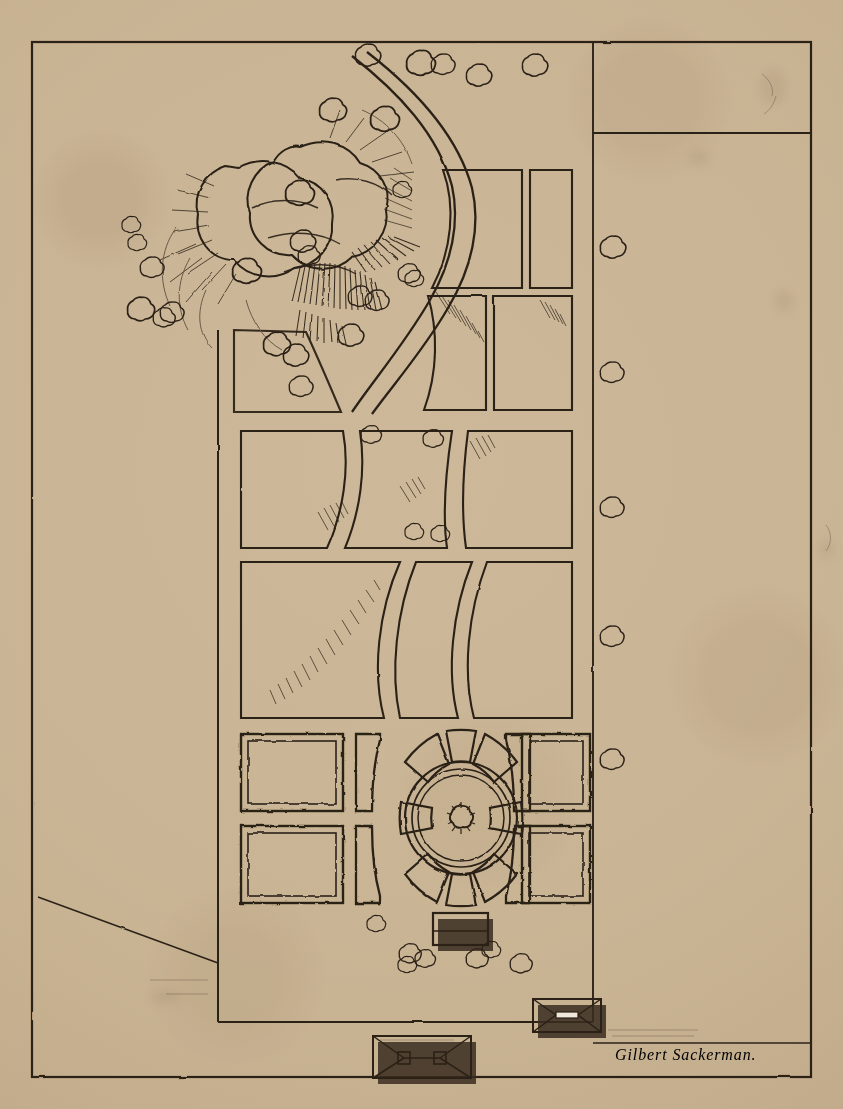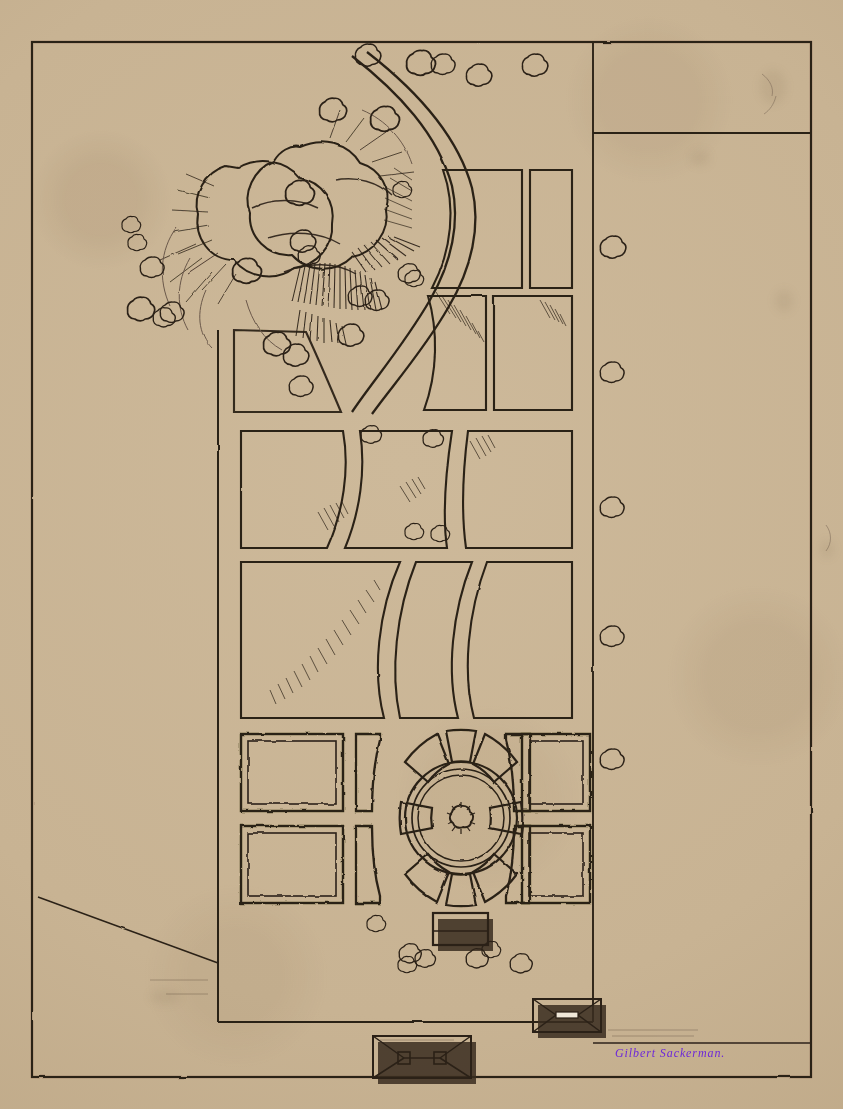--- a/index.html
+++ b/index.html
@@ -50,24 +50,24 @@
     position: absolute;
     left: 0; top: 0;
     width: 843px;
     height: 1109px;
   }
   .ink      { stroke: #2b2117; fill: none; }
   .faint    { stroke: #6a584a; fill: none; }
   .shadow   { fill: #3a2d20; opacity: .85; }
   .signature {
     position: absolute;
-    color: #6d28d9;
+    color: #000000;
     font-family: "Liberation Serif", serif;
     font-style: italic;
-    font-size: 12px;
+    font-size: 16px;
     letter-spacing: .9px;
     white-space: nowrap;
     transform: scaleY(1.05);
   }
 </style>
 </head>
 <body>
 
 <div id="page">
 

